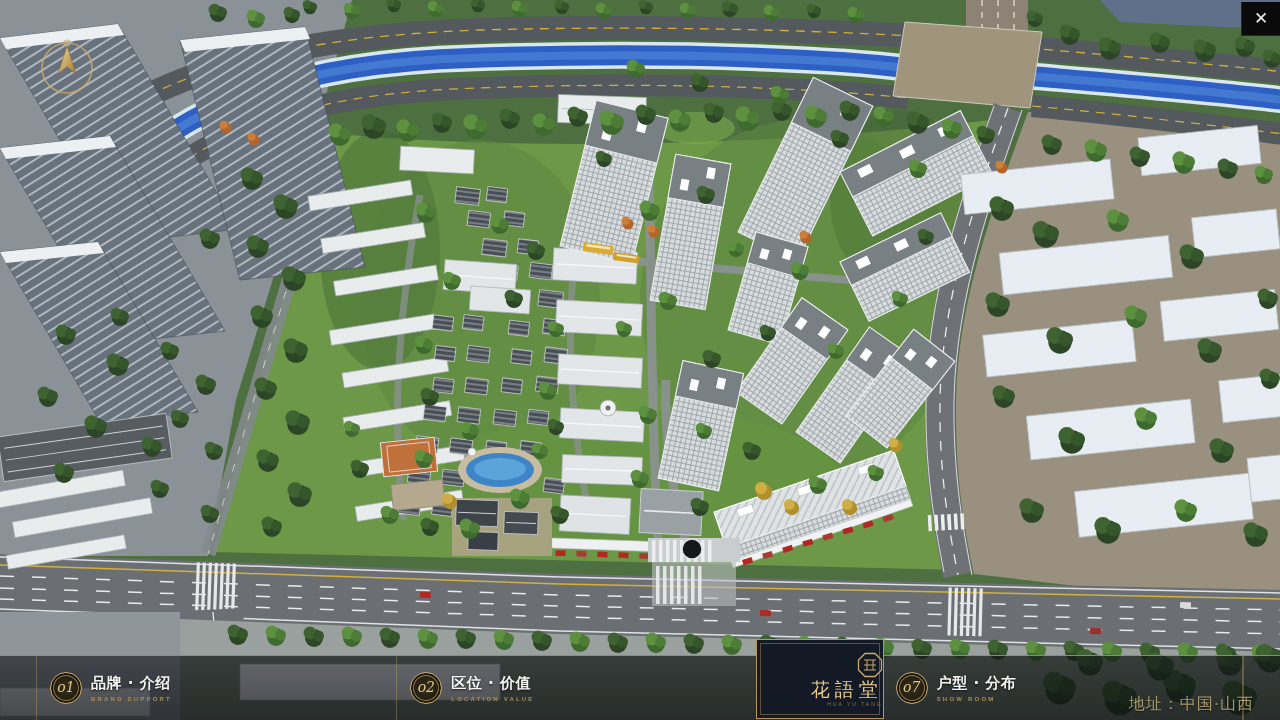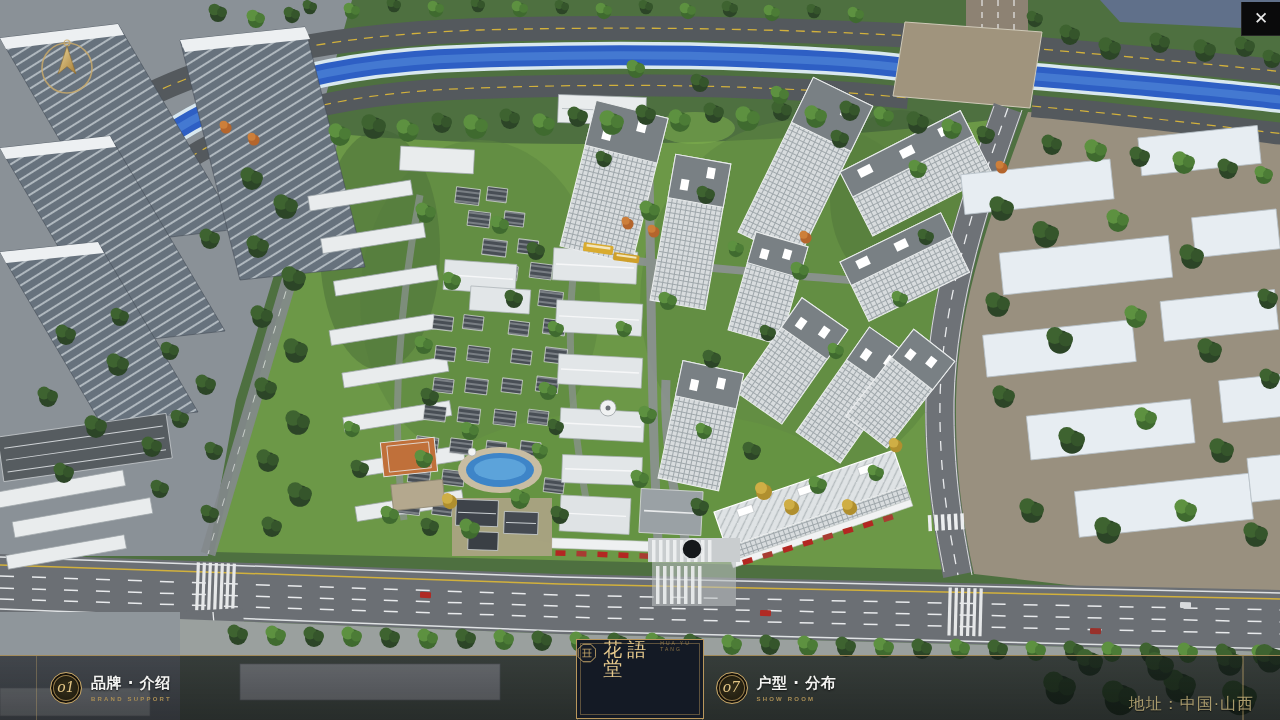--- a/index.html
+++ b/index.html
@@ -23,22 +23,22 @@
          background:radial-gradient(circle,#2d2817 25%,#161207 100%);
          box-shadow:inset 0 0 0 2px #14100a, inset 0 0 0 3px rgba(190,156,92,.75);}
   .badge span{font-family:"DejaVu Serif",serif;font-style:italic;font-size:14px;color:#e4c685;
               transform:translateY(-1px);}
   .labels{display:flex;flex-direction:column;justify-content:flex-start;min-width:0;}
   .cn{font-size:15px;font-weight:bold;color:#f4f4f2;letter-spacing:.5px;white-space:nowrap;
       text-shadow:0 1px 2px rgba(0,0,0,.7);font-family:"DejaVu Sans",sans-serif;}
   .en{font-size:6px;color:#ab8f55;letter-spacing:2.2px;margin-top:3px;font-weight:bold;white-space:nowrap;}
   .logo-slot{width:124px;position:relative;border-right:1px solid rgba(201,169,106,.35);}
   .logo-panel{position:absolute;left:-2px;right:-2px;top:-17px;bottom:1px;background:#141a25;
-              border:1px solid #b9975c;cursor:pointer;display:flex;flex-direction:row;
-              align-items:flex-start;justify-content:center;gap:2px;}
+              border:1px solid #b9975c;cursor:pointer;display:flex;flex-direction:column;
+              align-items:flex-end;justify-content:center;gap:2px;}
   .logo-frame{position:absolute;inset:3px;border:1px solid rgba(185,151,92,.45);pointer-events:none;}
   .brand-name{font-family:"DejaVu Serif",serif;font-size:19px;color:#e6c98c;letter-spacing:5px;
               padding-left:5px;line-height:1;}
   .brand-tag{font-size:5px;color:#8f7646;letter-spacing:2px;}
   .address{position:absolute;right:26px;bottom:5px;font-size:16px;color:#b9a874;letter-spacing:1px;
            opacity:.9;pointer-events:none;text-shadow:0 1px 1px rgba(0,0,0,.6);}
 </style>
 </head>
 <body>
 
@@ -677,20 +677,29 @@
 
   <div class="bar-item">
     <div class="badge">
           <span>o1</span>
         </div>
     <div class="labels">
           <div class="cn">品牌 · 介绍</div>
       <div class="en">BRAND SUPPORT</div>
         </div>
   </div>
+  <div class="bar-item">
+    <div class="badge">
+          <span>o2</span>
+        </div>
+    <div class="labels">
+          <div class="cn">区位 · 价值</div>
+      <div class="en">LOCATION VALUE</div>
+        </div>
+  </div>
 
   <div class="logo-slot">
     <div class="logo-panel">
       <div class="logo-frame"></div>
       <svg class="seal" width="26" height="26" viewBox="0 0 26 26">
         <polygon points="8,1.5 18,1.5 24.5,8 24.5,18 18,24.5 8,24.5 1.5,18 1.5,8" fill="none" stroke="#c9a96a" stroke-width="1.3"></polygon>
         <path d="M7 8 H19 M7 13 H19 M7 18 H19 M10 8 V18 M16 8 V18" stroke="#c9a96a" stroke-width="1" fill="none"></path>
       </svg>
       <div class="brand-name">花語堂</div>
       <div class="brand-tag">HUA YU TANG</div>

